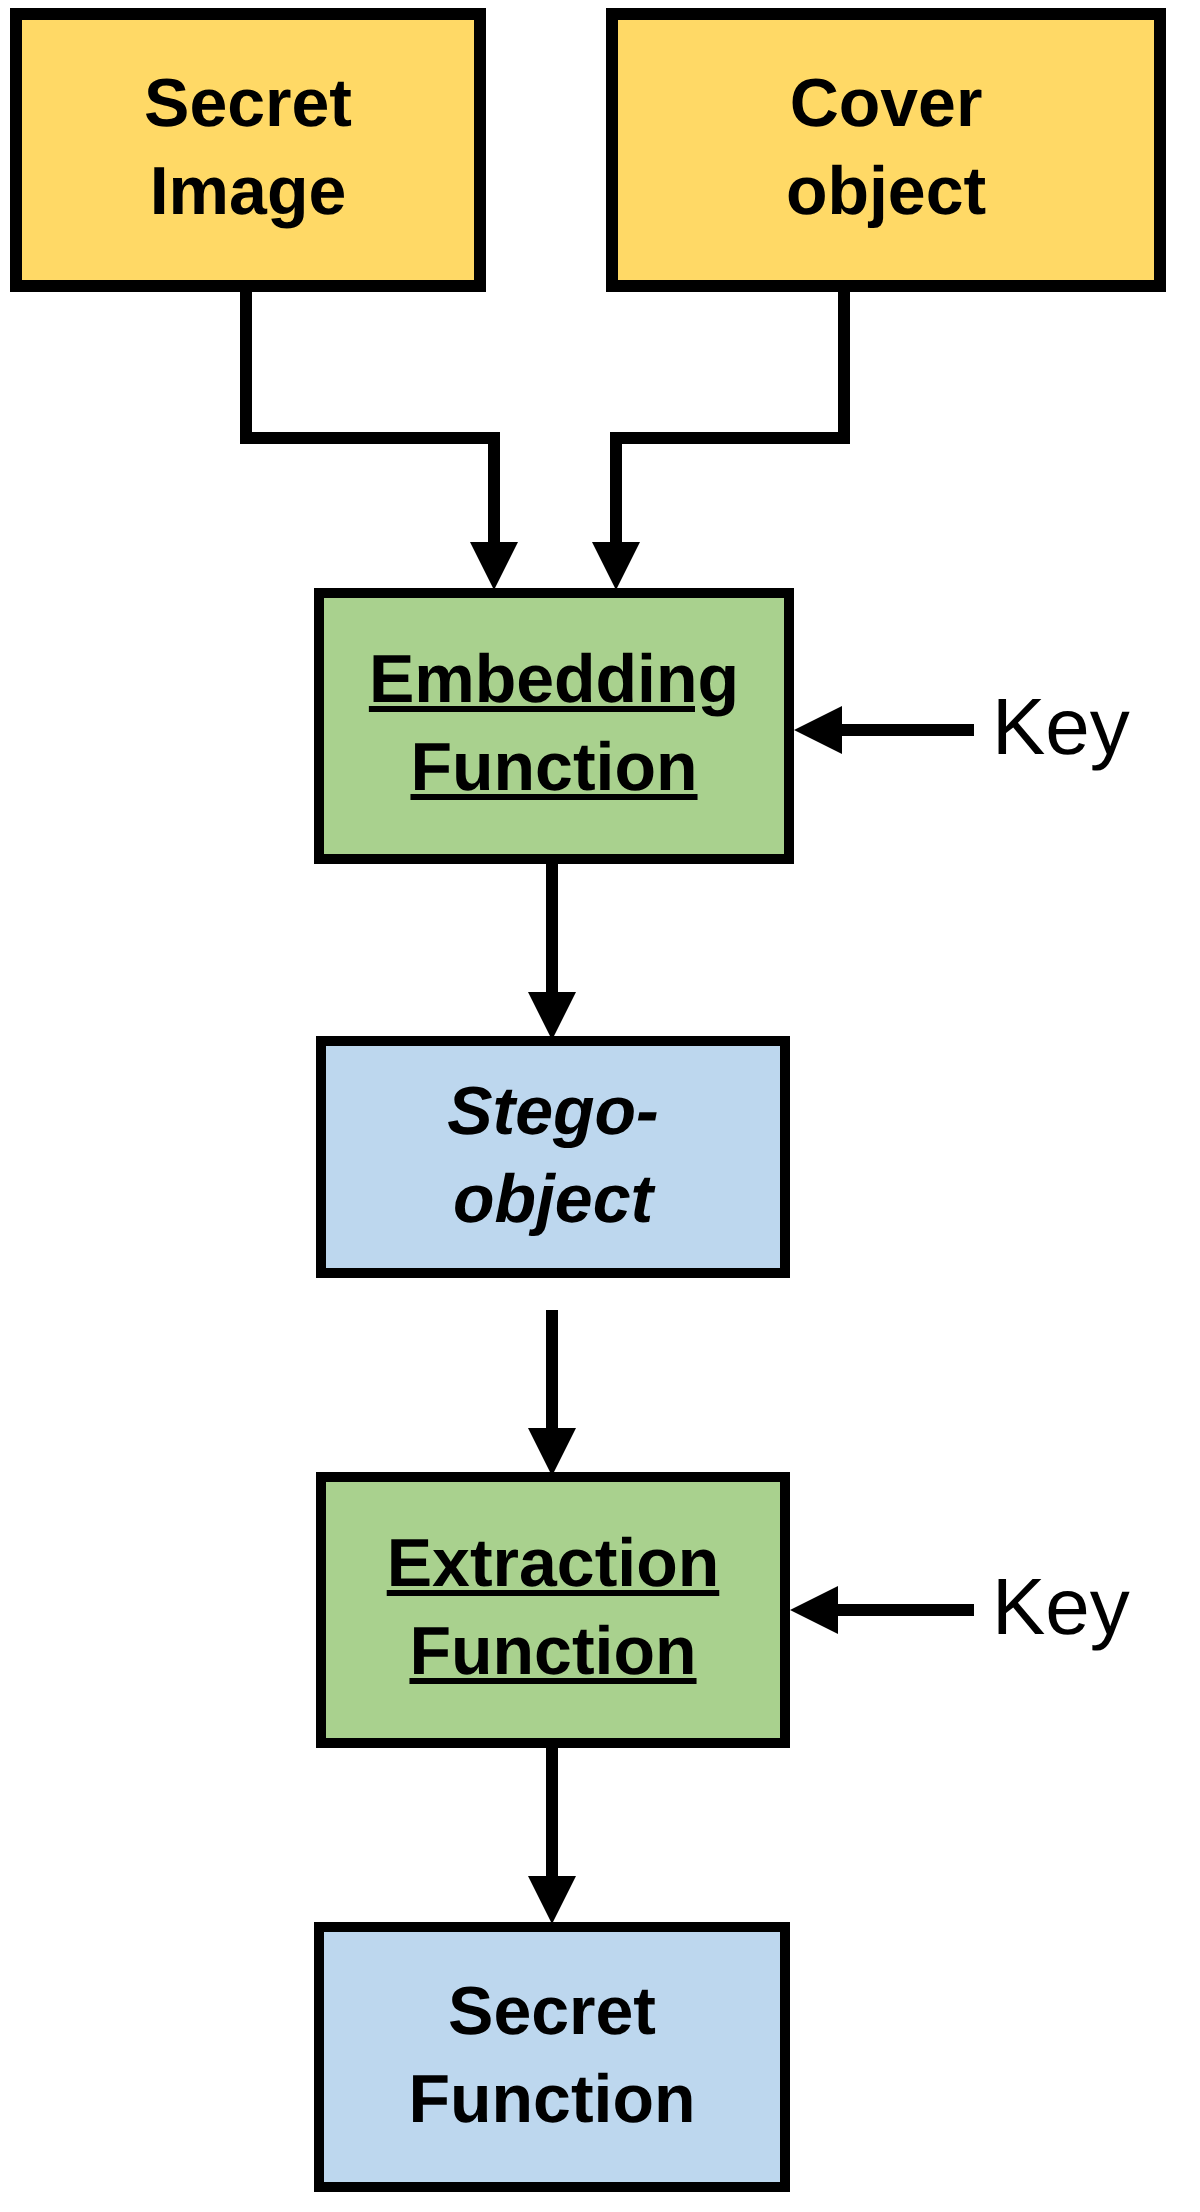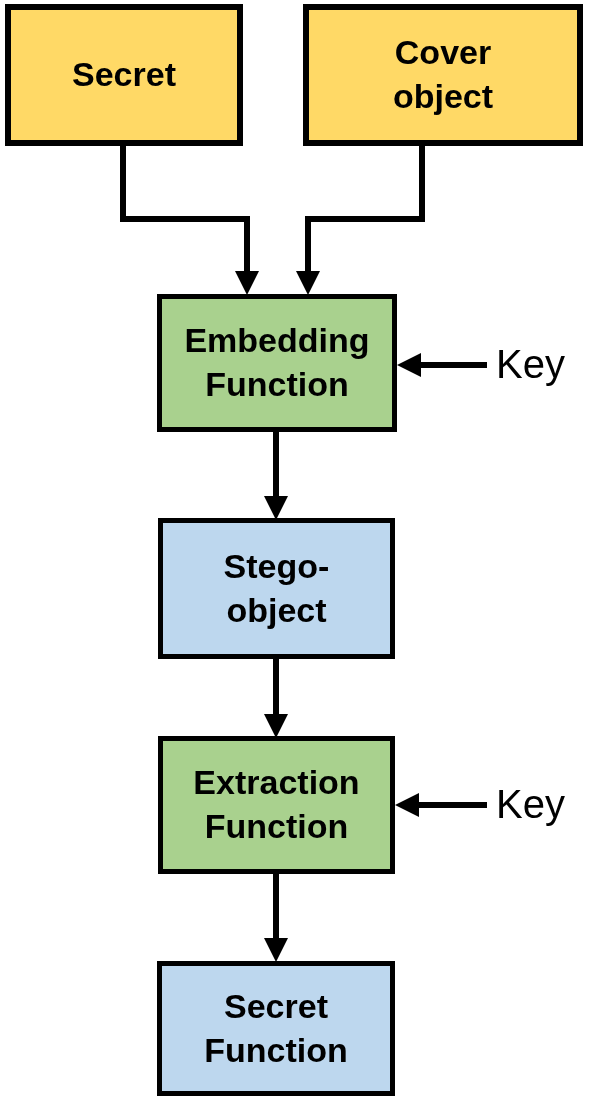--- a/index.html
+++ b/index.html
@@ -27,21 +27,21 @@
     align-items: center;
     justify-content: center;
     text-align: center;
     font-weight: bold;
     font-size: 34px;
     line-height: 1.28;
     color: var(--text, #000000);
   }
   .node.process, .node.output { border-width: 5px; }
   .node.input   { background: var(--input-fill,   #FFD966); }
-  .node.process { background: var(--process-fill, #A9D18E); }
+  .node.process { background: var(--process-fill, #A9D18E); text-decoration: underline; }
   .node.output  { background: var(--output-fill,  #BDD7EE); }
   .node .line { display: block; }
   .key-label {
     position: absolute;
     font-weight: normal;
     font-size: 40px;
     line-height: 1.1;
     color: var(--text, #000000);
     white-space: nowrap;
   }
@@ -77,33 +77,34 @@
       <polygon class="ah" points="421,353 421,377 397,365"></polygon>
     </g>
     <g>
       <polyline class="ln" points="487,805 418,805"></polyline>
       <polygon class="ah" points="419,793 419,817 395,805"></polygon>
     </g>
   </svg>
 
   <div class="node input" style="left:5px; top:4px; width:238px; height:142px;">
     <span class="line">Secret</span>
+    <span class="line">Image</span>
   </div>
 
   <div class="node input" style="left:303px; top:4px; width:280px; height:142px;">
     <span class="line">Cover</span>
     <span class="line">object</span>
   </div>
 
   <div class="node process" style="left:157px; top:294px; width:240px; height:138px;">
     <span class="line">Embedding</span>
     <span class="line">Function</span>
   </div>
 
-  <div class="node output" style="left:158px; top:518px; width:237px; height:141px;">
+  <div class="node output" style="left:158px; top:518px; width:237px; height:121px;font-style:italic;">
     <span class="line">Stego-</span>
     <span class="line">object</span>
   </div>
 
   <div class="node process" style="left:158px; top:736px; width:237px; height:138px;align-items:center;">
     <span class="line">Extraction</span>
     <span class="line">Function</span>
   </div>
 
   <div class="node output" style="left:157px; top:961px; width:238px; height:135px;">

